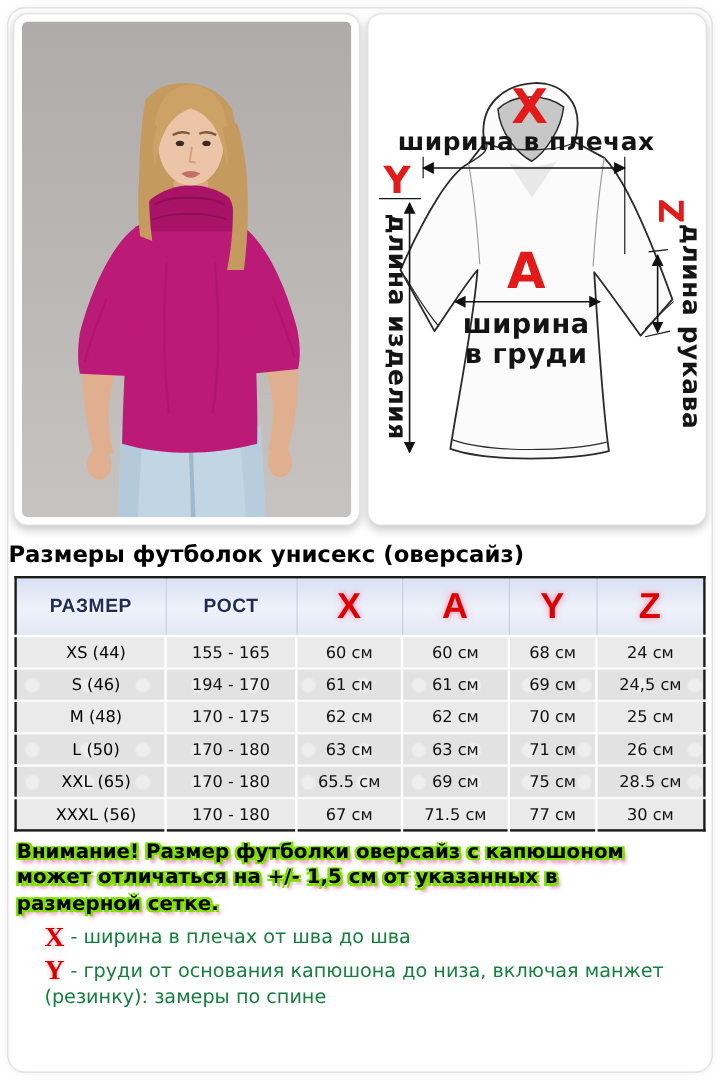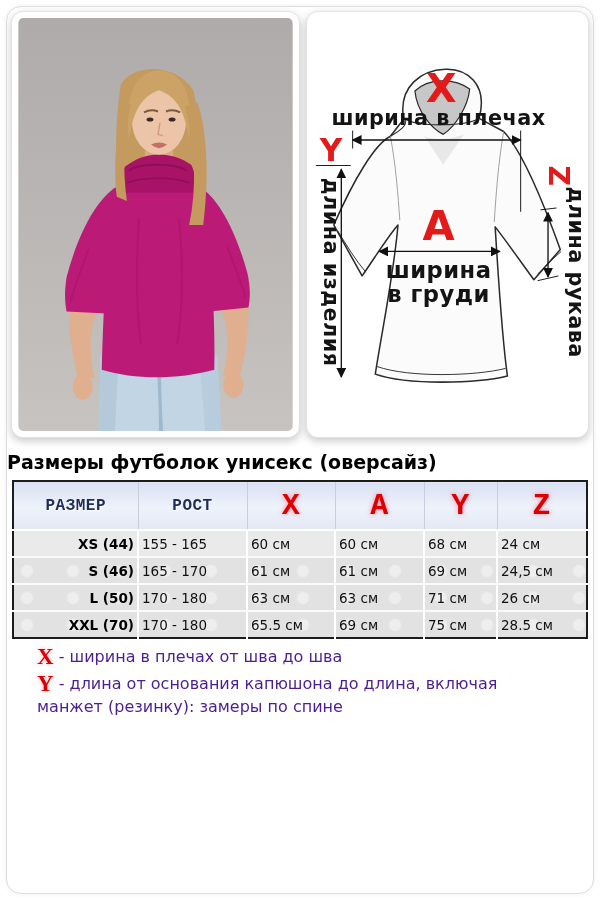--- a/index.html
+++ b/index.html
@@ -15,42 +15,42 @@
   .card svg{width:100%;height:100%;display:block;}
   
   .dletter{fill:#e31a1a;font-weight:bold;font-family:"DejaVu Sans",sans-serif;}
   .dcap{fill:#141414;font-weight:bold;font-family:"DejaVu Sans",sans-serif;letter-spacing:.5px;}
   
   .title{margin-top:9px;text-align:left;font-size:19px;font-weight:bold;color:#000;}
   
   .size-table{margin:7px auto 0 auto;width:574px;border-collapse:collapse;border:2px solid #1c1c1c;
               font-size:13.5px;color:#111;table-layout:fixed;}
   .size-table thead th{background:linear-gradient(#d9e0f2,#eef2fa 55%,#e3e8f4);
-              font-family:Liberation Mono, monospace;font-weight:bold;color:#1d2c58;
+              font-family:Liberation Sans, sans-serif;font-weight:bold;color:#1d2c58;
               font-size:16px;letter-spacing:.5px;height:45px;border-left:1px solid #c8cedd;
               text-shadow:1px 1px 1px #fff;}
   .size-table thead th:first-child{border-left:none;}
   .size-table thead th.xyz{font-size:30px;color:#dc0000;text-shadow:0 0 5px rgba(255,60,110,.55);}
   .size-table thead tr{border-bottom:2px solid #fff;}
   .size-table tbody tr{background:#eaeaea;border-top:2px solid #fafafa;}
   .size-table tbody tr.alt{background:#e2e2e2;
       background-image:radial-gradient(circle at 14px 12px,rgba(255,255,255,.4) 5px,rgba(255,255,255,0) 7px);
       background-size:46px 24px;}
-  .size-table td{text-align:left;padding:2px 3px;height:21px;border-left:2px solid #fff;}
-  .size-table td:first-child{text-align:right;padding-left:12px;font-weight:bold;color:#000;border-left:none;}
+  .size-table td{text-align:center;padding:2px 3px;height:21px;border-left:2px solid #fff;}
+  .size-table td:first-child{text-align:center;padding-left:12px;font-weight:normal;color:#000;border-left:none;}
   
   .warning{margin:6px 0 0 7px;max-width:540px;font-size:16.5px;font-weight:bold;color:#000;line-height:1.3;
      text-shadow:-2px -1px 0 #7de000,2px -1px 0 #7de000,-2px 2px 0 #7de000,2px 2px 0 #7de000,
                  0 0 5px #aef25a,3px 4px 3px rgba(235,110,190,.85);}
   
   .legend{margin:7px 0 0 30px;font-size:16px;color:#222;}
   .legend-item{margin-bottom:5px;max-width:520px;line-height:1.4;}
   .legend-letter{font-family:"Liberation Serif","DejaVu Serif",serif;font-weight:bold;font-size:23px;
       color:#d80000;line-height:20px;vertical-align:-2px;text-shadow:0 0 4px rgba(255,90,120,.5);}
-  .legend-text{color:#4c1d95;}
+  .legend-text{color:#15803d;}
 </style>
 </head>
 <body>
 
 <div class="panel">
 
   <div class="cards">
 
     <div class="card photo-card">
       <svg viewBox="0 0 273 411" preserveAspectRatio="xMidYMid meet">
@@ -192,44 +192,61 @@
         <tr>
           <td>XS (44)</td>
           <td>155 - 165</td>
           <td>60 см</td>
           <td>60 см</td>
           <td>68 см</td>
           <td>24 см</td>
         </tr>
         <tr class="alt">
           <td>S (46)</td>
-          <td>165 - 170</td>
+          <td>194 - 170</td>
           <td>61 см</td>
           <td>61 см</td>
           <td>69 см</td>
           <td>24,5 см</td>
+        </tr>
+        <tr>
+          <td>M (48)</td>
+          <td>170 - 175</td>
+          <td>62 см</td>
+          <td>62 см</td>
+          <td>70 см</td>
+          <td>25 см</td>
         </tr>
         <tr class="alt">
           <td>L (50)</td>
           <td>170 - 180</td>
           <td>63 см</td>
           <td>63 см</td>
           <td>71 см</td>
           <td>26 см</td>
         </tr>
         <tr class="alt">
-          <td>XXL (70)</td>
+          <td>XXL (65)</td>
           <td>170 - 180</td>
           <td>65.5 см</td>
           <td>69 см</td>
           <td>75 см</td>
           <td>28.5 см</td>
         </tr>
+        <tr>
+          <td>XXXL (56)</td>
+          <td>170 - 180</td>
+          <td>67 см</td>
+          <td>71.5 см</td>
+          <td>77 см</td>
+          <td>30 см</td>
+        </tr>
       </tbody>
   </table>
 
+  <div class="warning">Внимание! Размер футболки оверсайз с капюшоном может отличаться на +/- 1,5 см от указанных в размерной сетке.</div>
 
   <div class="legend">
       <div class="legend-item"><span class="legend-letter">X</span><span class="legend-text"> - ширина в плечах от шва до шва</span></div>
-      <div class="legend-item"><span class="legend-letter">Y</span><span class="legend-text"> - длина от основания капюшона до длина, включая манжет (резинку): замеры по спине</span></div>
+      <div class="legend-item"><span class="legend-letter">Y</span><span class="legend-text"> - груди от основания капюшона до низа, включая манжет (резинку): замеры по спине</span></div>
     </div>
 
 </div>
 
 </body></html>

